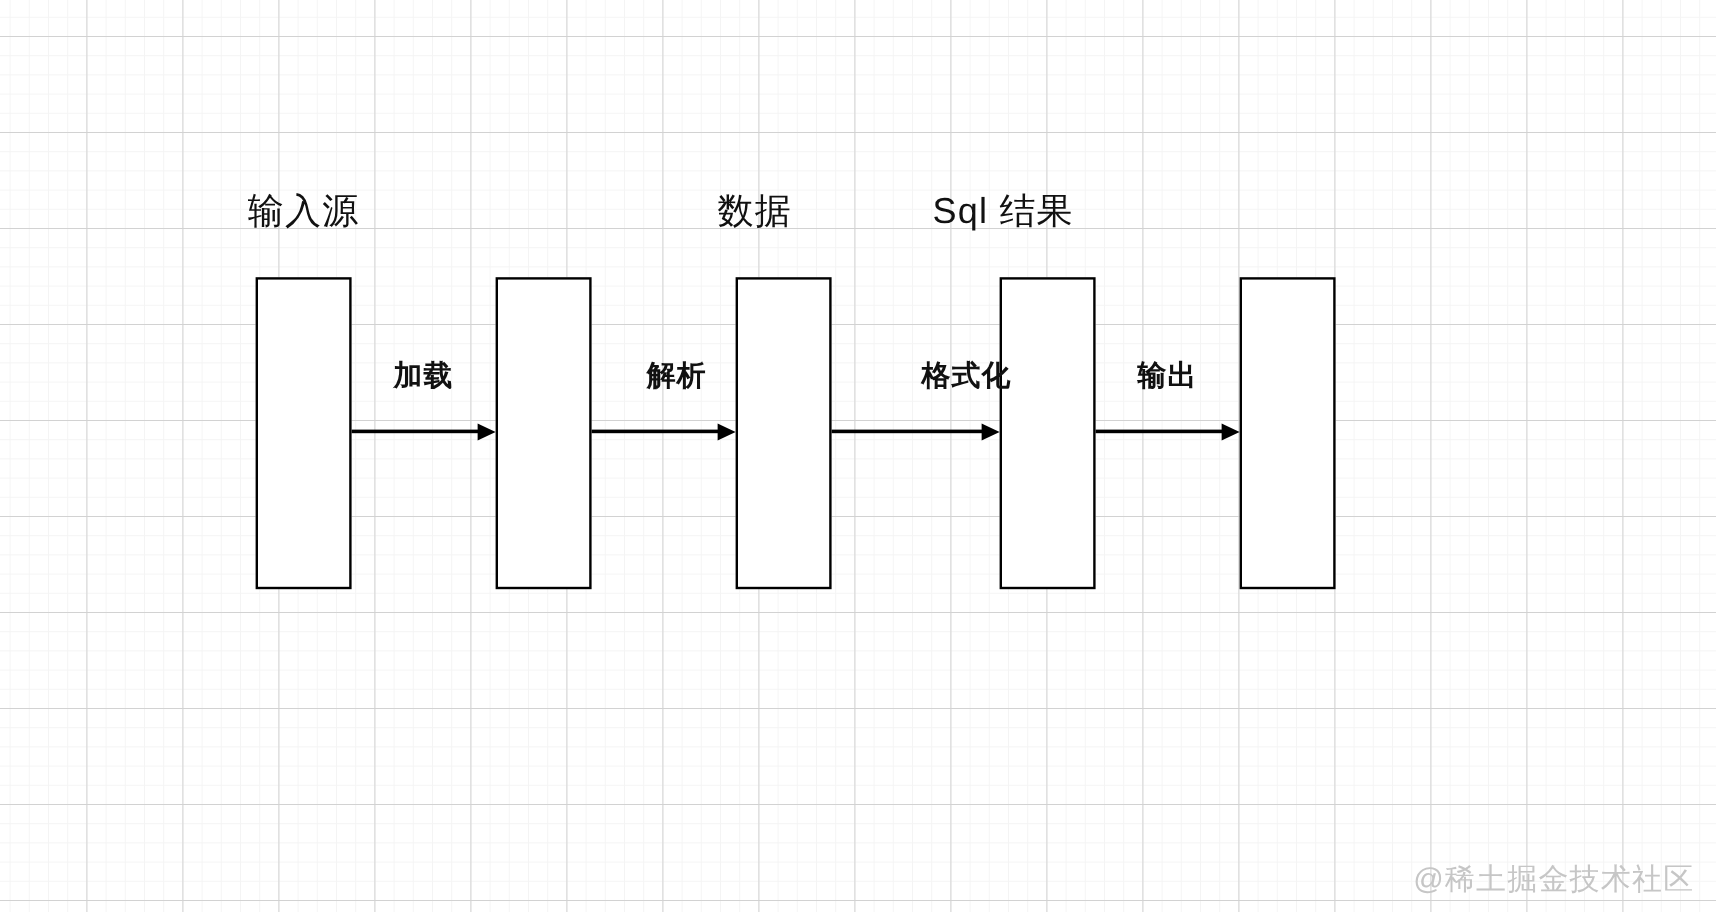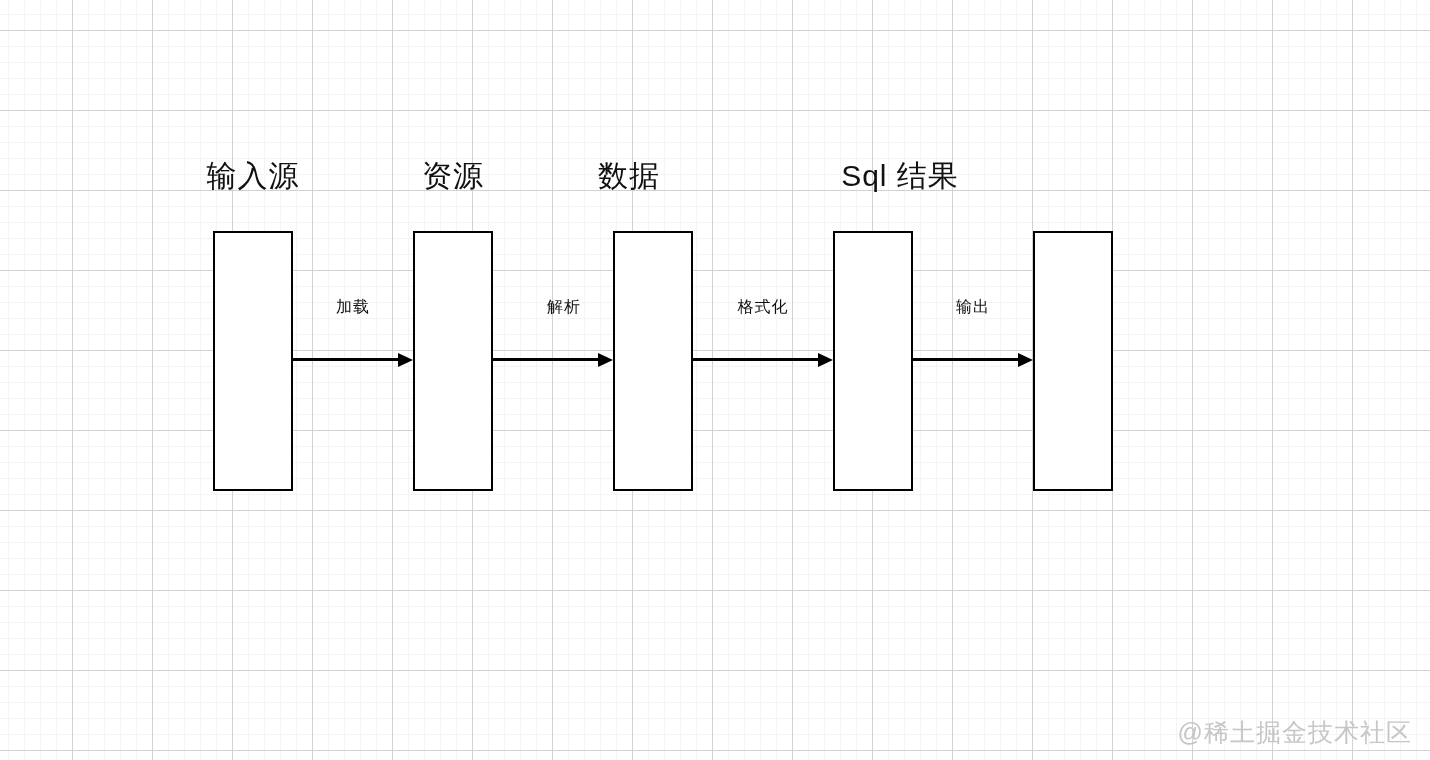--- a/index.html
+++ b/index.html
@@ -50,21 +50,21 @@
     text-align: center;
     font-size: 30px;
     font-weight: 500;
     color: #111111;
     letter-spacing: 1px;
     white-space: nowrap;
   }
   .nt0 { left: 143px; }
   .nt1 { left: 343px; }
   .nt2 { left: 519px; }
-  .nt3 { left: 790px; }
+  .nt3 { left: 726px; }
   .nt4 { left: 963px; }
 
   
   .edge-line {
     position: absolute;
     top: 358px;
     height: 3px;
     background: #000000;
   }
   .el0 { left: 293px; width: 107px; }
@@ -84,49 +84,48 @@
   .ea0 { left: 398px; }
   .ea1 { left: 598px; }
   .ea2 { left: 818px; }
   .ea3 { left: 1018px; }
 
   .edge-label {
     position: absolute;
     top: 297px;
     width: 160px;
     text-align: center;
-    font-size: 16px;
-    font-weight: 400;
+    font-size: 24px;
+    font-weight: 700;
     color: #111111;
     letter-spacing: 1px;
     white-space: nowrap;
   }
   .elb0 { left: 273px; }
   .elb1 { left: 484px; }
-  .elb2 { left: 683px; }
+  .elb2 { left: 683px; text-align: right; }
   .elb3 { left: 893px; }
 
   
   .watermark {
     position: absolute;
     top: 716px;
     right: 18px;
     font-size: 25px;
     color: #c6c6c6;
     letter-spacing: 1px;
     white-space: nowrap;
   }
 </style>
 </head>
 <body>
 
 <div class="canvas">
 
   <div class="node-title nt0">输入源</div>
-  <div class="node-title nt1">资源</div>
   <div class="node-title nt2">数据</div>
   <div class="node-title nt3">Sql 结果</div>
 
   <div class="node-box nb0"></div>
   <div class="node-box nb1"></div>
   <div class="node-box nb2"></div>
   <div class="node-box nb3"></div>
   <div class="node-box nb4"></div>
 
   <div class="edge-label elb0">加载</div>

